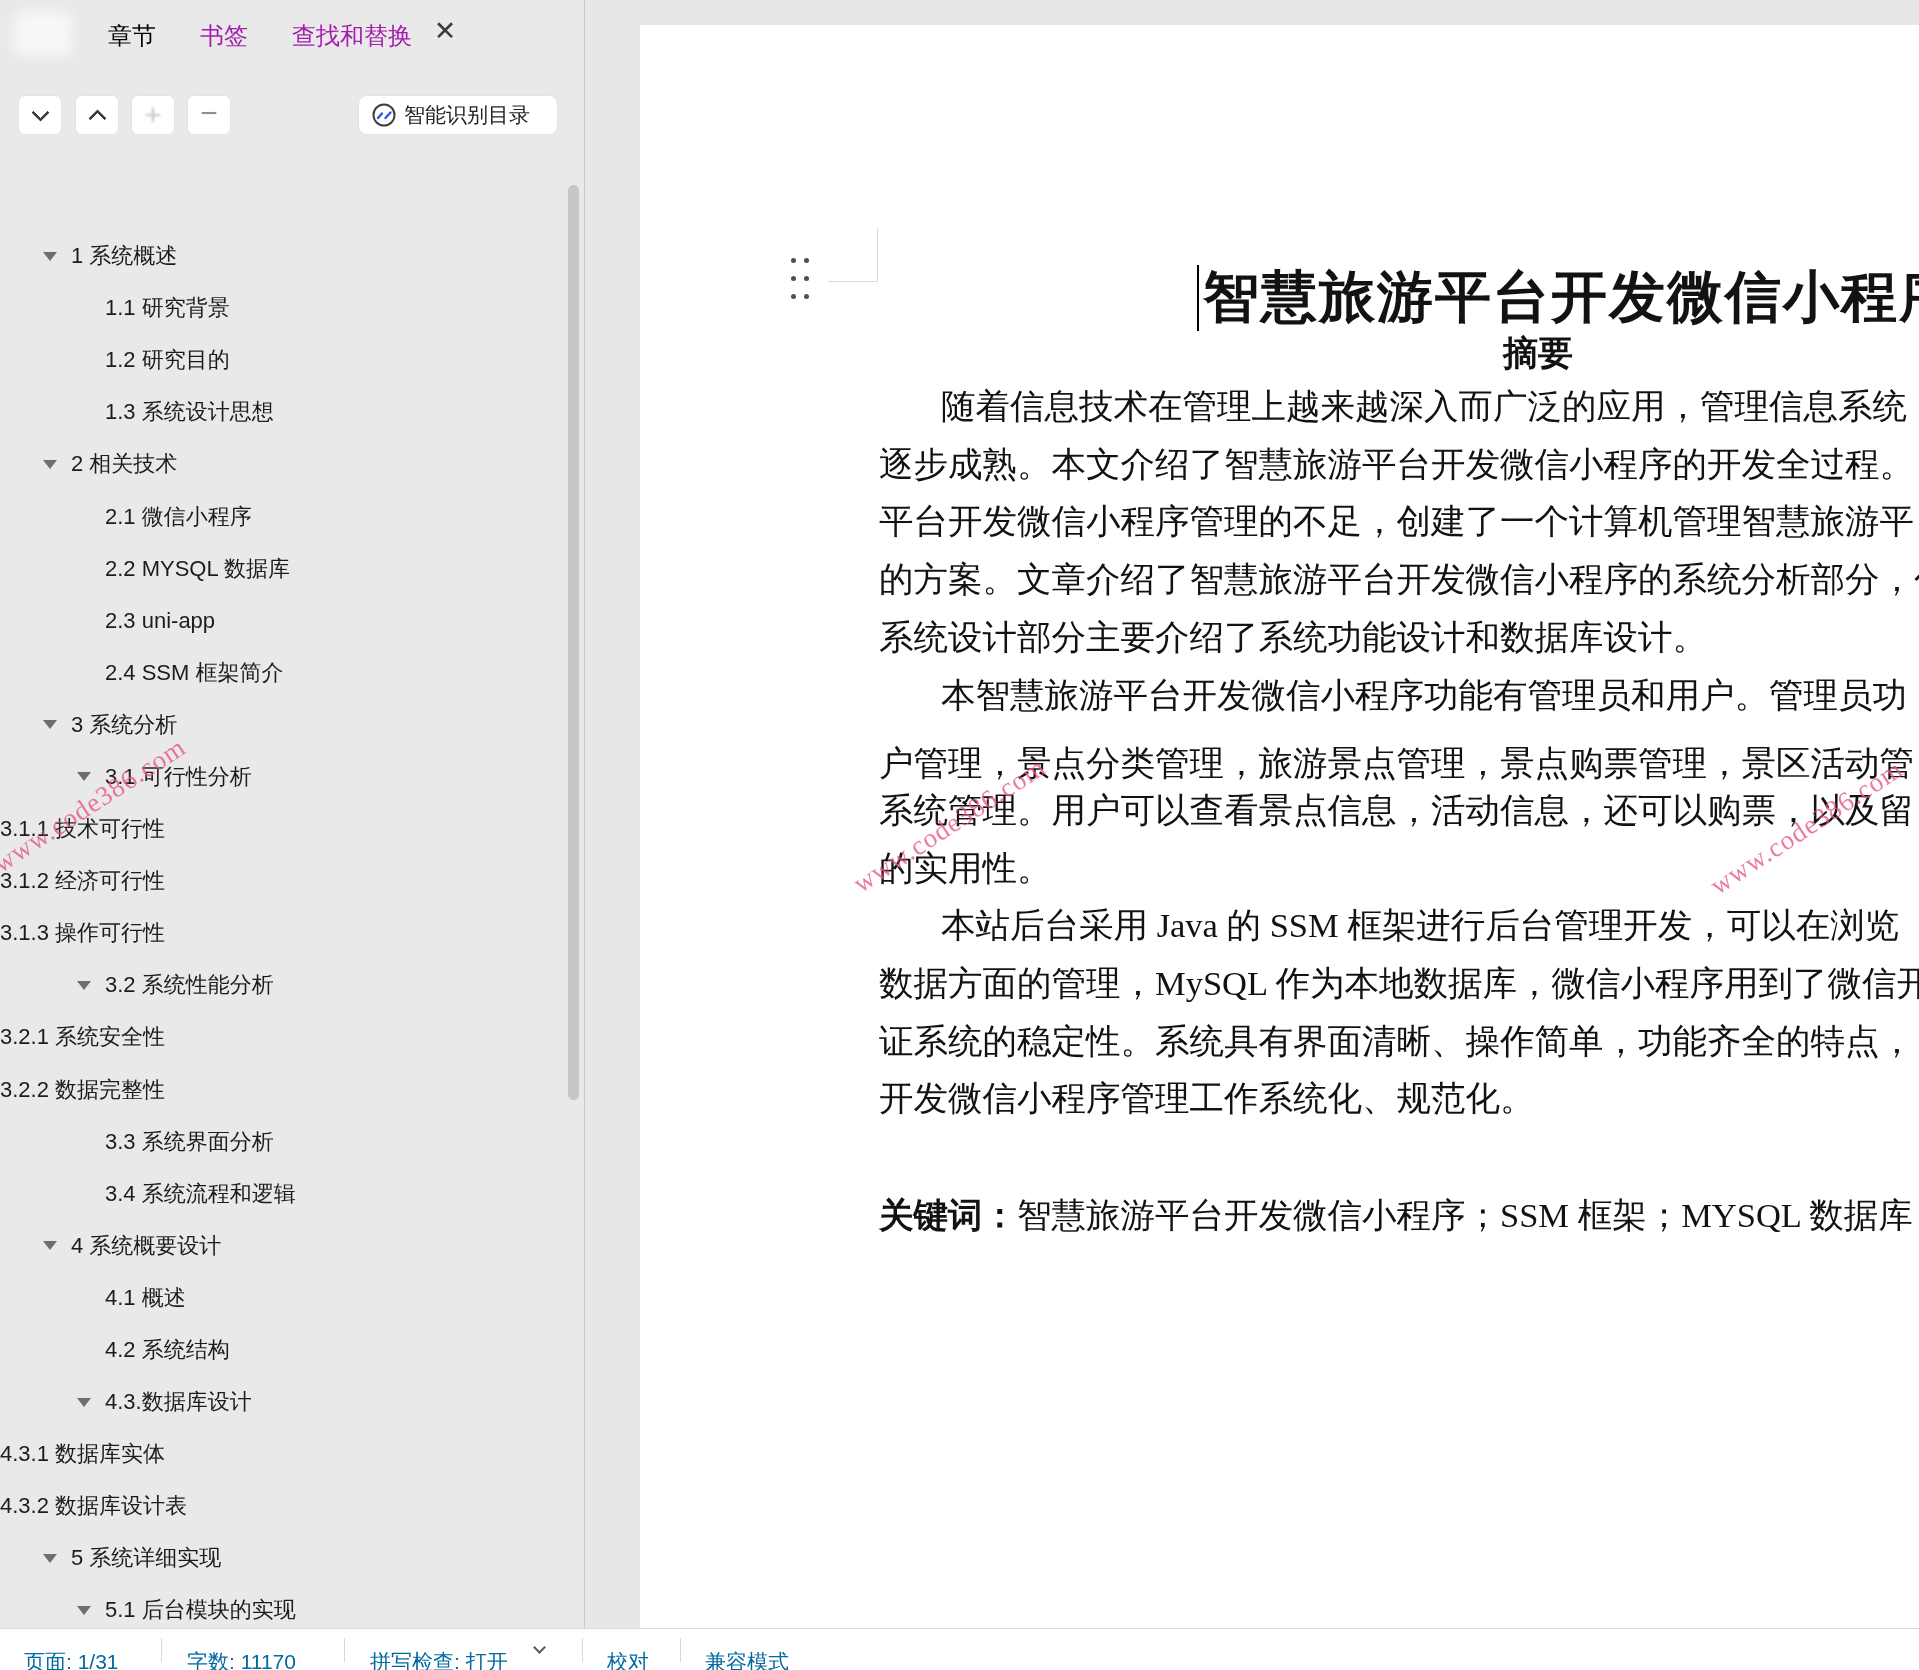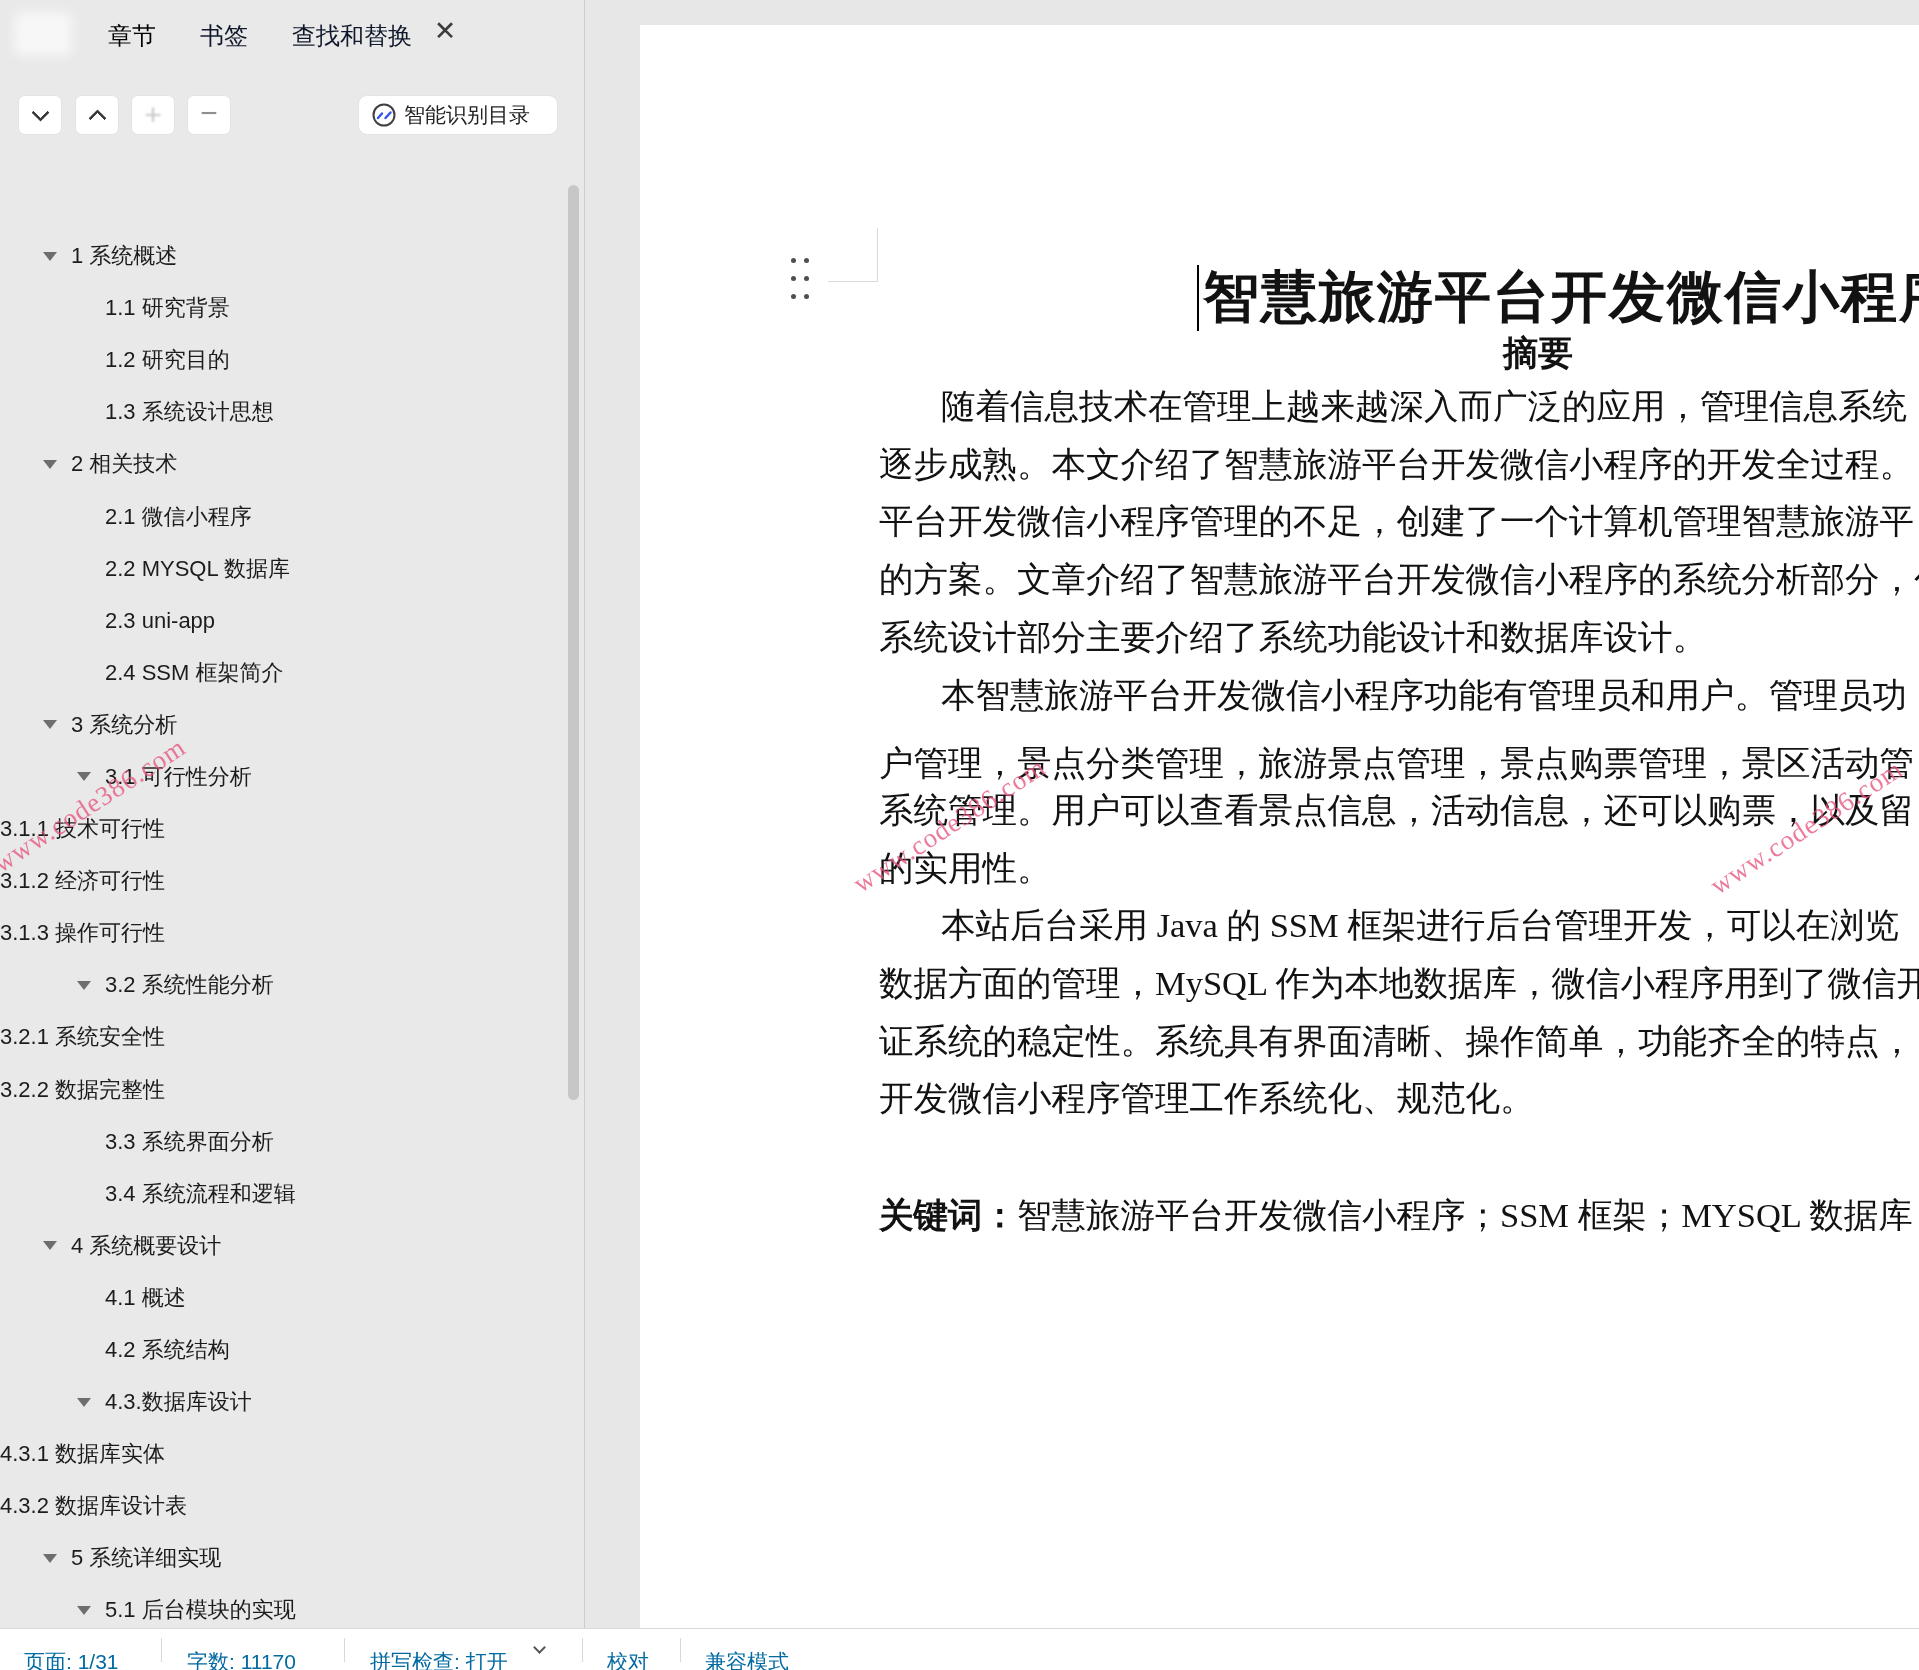--- a/index.html
+++ b/index.html
@@ -3,21 +3,21 @@
 <meta charset="utf-8">
 <style>
   * { margin:0; padding:0; box-sizing:border-box; }
   html,body { width:1919px; height:1670px; }
   body { font-family:"Liberation Sans", sans-serif; }
   #root { position:relative; width:1919px; height:1670px; background:#e7e7e7; overflow:hidden; }
 
   
   #sidebar { position:absolute; left:0; top:0; width:585px; height:1628px; background:#e9e9e9; border-right:1px solid #cbcbcb; }
   #logo-blur { position:absolute; left:14px; top:12px; width:58px; height:44px; background:rgba(255,255,255,.65); border-radius:8px; filter:blur(6px); }
-  .tab { position:absolute; top:20px; font-size:24px; color:#0f172a; cursor:default; white-space:nowrap; }
+  .tab { position:absolute; top:20px; font-size:24px; color:#a21caf; cursor:default; white-space:nowrap; }
   #tab-chapters { left:108px; color:#000; }
   #tab-bookmarks { left:200px; }
   #tab-findreplace { left:292px; }
   #close-btn { position:absolute; left:428px; top:14px; width:34px; height:34px; font-size:27px; color:#3c3c3c; text-align:center; line-height:34px; font-weight:300; }
 
   .nav-btn { position:absolute; top:95px; width:44px; height:40px; background:#fff; border:1px solid #e3e3e3; border-radius:7px; display:flex; align-items:center; justify-content:center; }
   #btn-down { left:18px; } #btn-up { left:75px; } #btn-add { left:131px; } #btn-remove { left:187px; }
   .chev { width:13px; height:13px; border-right:3px solid #3a3a3a; border-bottom:3px solid #3a3a3a; border-radius:1px; }
   .chev.down { transform:rotate(45deg) translate(-2px,-2px); }
   .chev.up { transform:rotate(-135deg) translate(-2px,-2px); }

